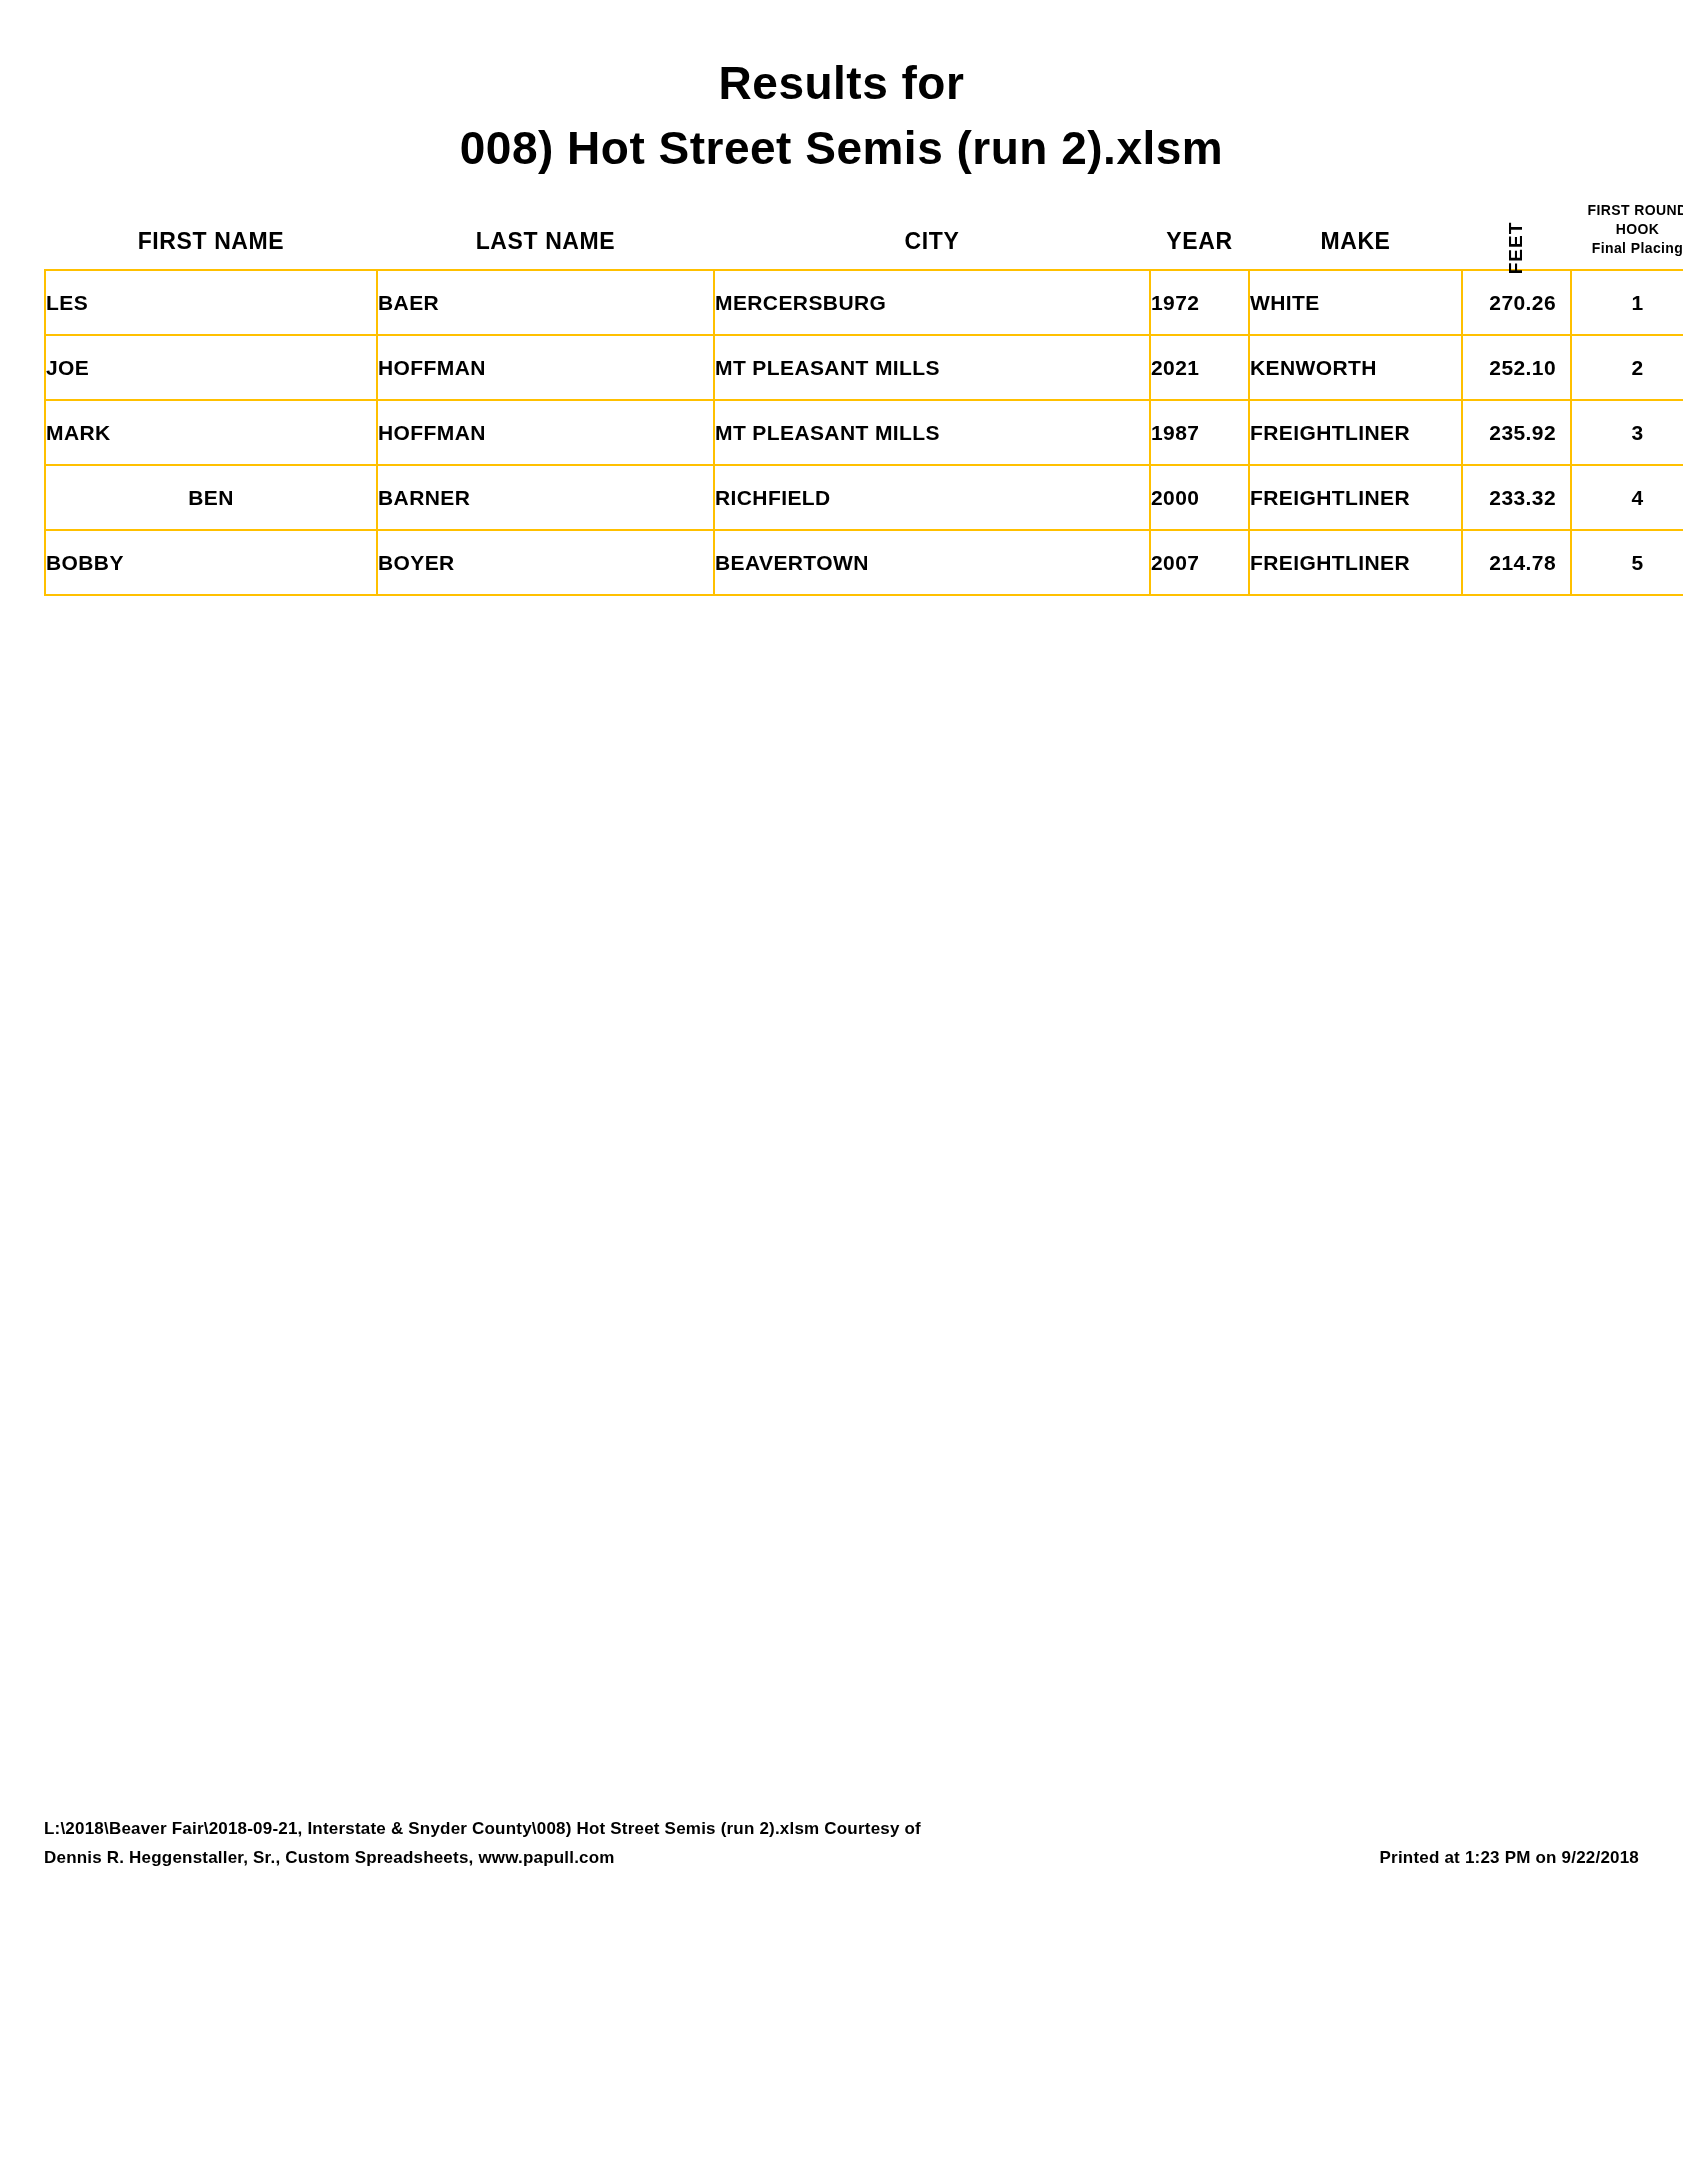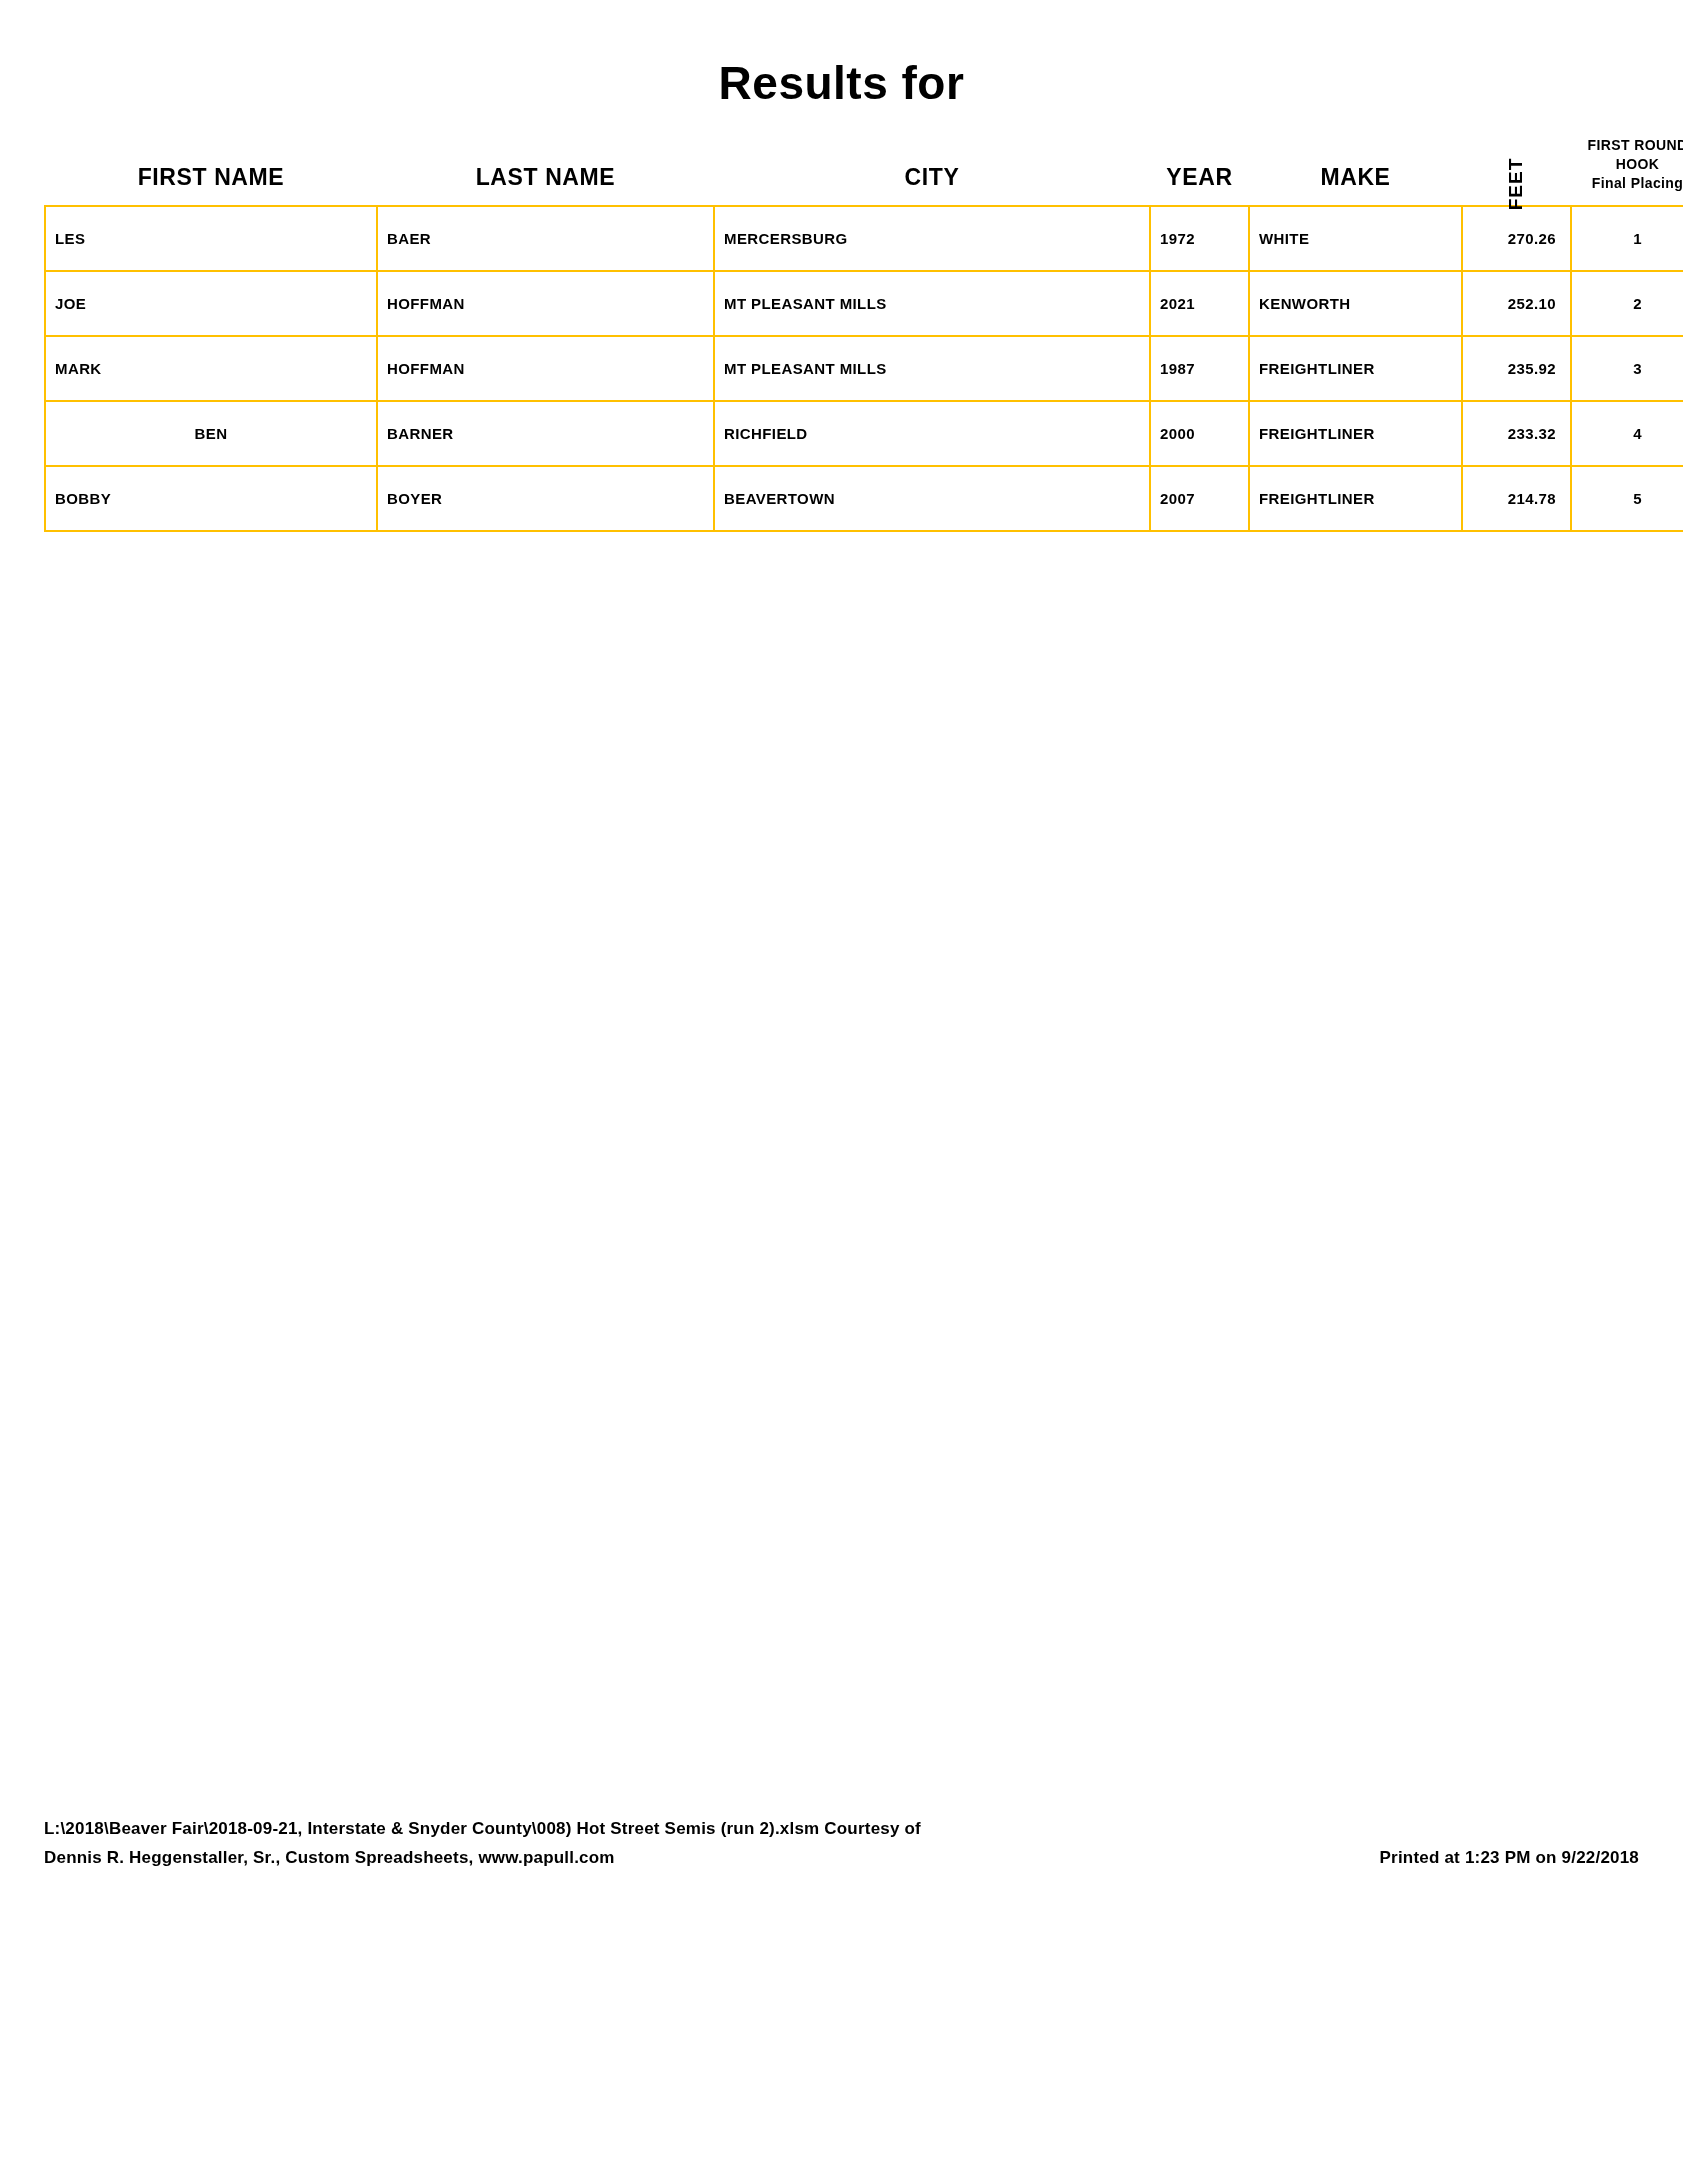--- a/index.html
+++ b/index.html
@@ -93,22 +93,22 @@
   }
   th.place-head .sub3 {
     font-size: 14px;
     font-weight: bold;
     display: block;
   }
 
   tbody td {
     border: 2px solid #FFC000;
     height: 63px;
-    padding: 0 9px;
-    font-size: 15px;
+    padding: 0 0;
+    font-size: 21px;
     font-weight: bold;
     vertical-align: middle;
     letter-spacing: 0.4px;
     white-space: nowrap;
     overflow: hidden;
   }
   tbody td.num {
     text-align: right;
     padding-right: 14px;
   }
@@ -134,20 +134,21 @@
   .footer-row2 .left { flex: 0 0 auto; }
   .footer-row2 .right { margin-left: 95px; }
 </style>
 </head>
 <body>
 
 <div class="page">
 
   <div class="title-block">
     <div class="title-line1">Results for</div>
+    <div class="title-line2">008) Hot Street Semis (run 2).xlsm</div>
   </div>
 
   <div class="table-wrap">
     <table class="results">
       <colgroup>
         <col class="c-first">
         <col class="c-last">
         <col class="c-city">
         <col class="c-year">
         <col class="c-make">

